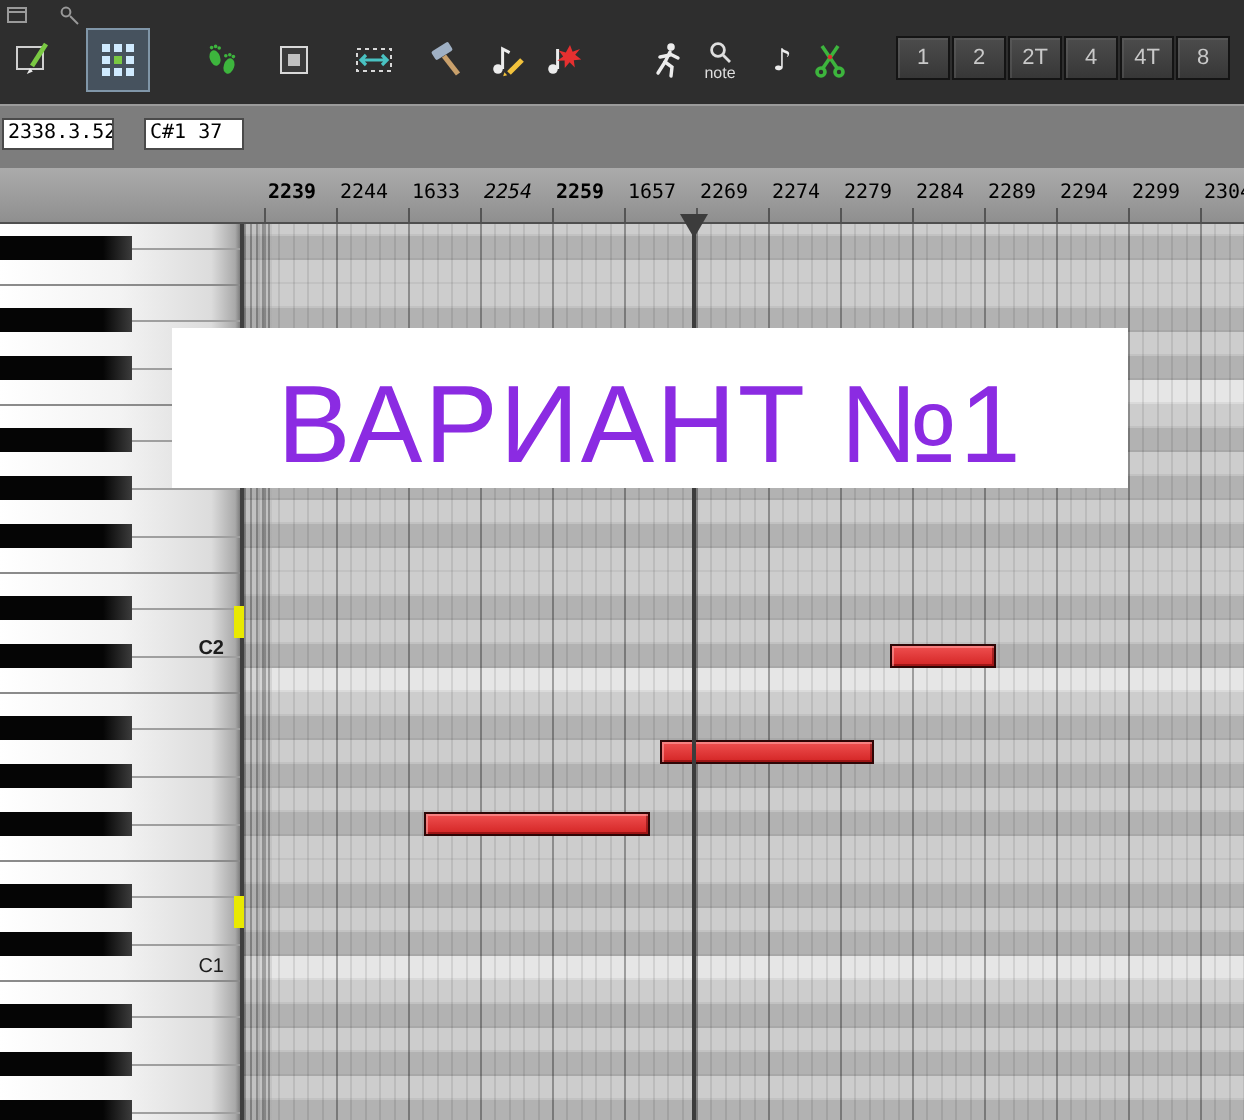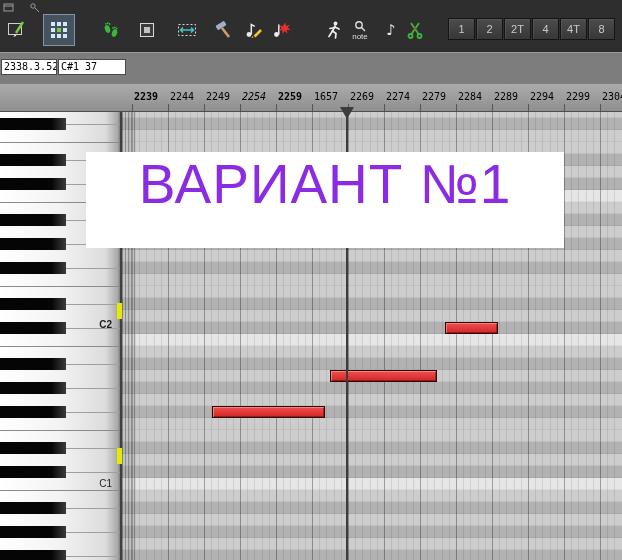--- a/index.html
+++ b/index.html
@@ -42,21 +42,21 @@
   .row-c{background:#e6e6e6}
   .vlines{position:absolute;inset:0;z-index:2;background-image:
     repeating-linear-gradient(to right,rgba(0,0,0,.25) 0 1px,transparent 1px 36px),
     repeating-linear-gradient(to right,rgba(0,0,0,.09) 0 1px,transparent 1px 7.2px);
     background-position:10px 0,10px 0;pointer-events:none}
   .gutter{position:absolute;left:0;top:0;width:14px;height:100%;z-index:3;background:repeating-linear-gradient(90deg,rgba(40,40,40,.38) 0 1px,rgba(165,165,165,.28) 1px 3px)}
   .midi-note{position:absolute;height:12px;border:1px solid #2e0606;background:linear-gradient(#ef5050,#d42525);box-shadow:inset 1px 1px 0 rgba(255,170,170,.55),inset -1px -1px 0 rgba(90,0,0,.45);z-index:4;cursor:pointer}
   .playline{position:absolute;top:0;bottom:0;width:2px;z-index:6}
   .ph-triangle{position:absolute;top:107px;width:0;height:0;border-left:7px solid transparent;border-right:7px solid transparent;border-top:12px solid #3a3a3a;z-index:28}
 
-  .banner{position:absolute;left:86px;top:152px;width:478px;height:96px;background:#ffffff;z-index:20;display:flex;align-items:flex-start;justify-content:center}
+  .banner{position:absolute;left:86px;top:164px;width:478px;height:80px;background:#ffffff;z-index:20;display:flex;align-items:flex-end;justify-content:center}
   .banner span{font-size:55px;letter-spacing:1px;font-family:"Liberation Sans",sans-serif;white-space:nowrap}
   svg{display:block}
 </style>
 </head>
 <body>
 
 <div class="app">
 
   <div class="toolbar">
     <span class="tiny" style="left:2px">
@@ -187,30 +187,30 @@
       <button class="gbtn">2</button>
       <button class="gbtn">2T</button>
       <button class="gbtn">4</button>
       <button class="gbtn">4T</button>
       <button class="gbtn">8</button>
     </div>
   </div>
 
   <div class="infobar">
     <div class="field" style="left:1px;width:56px">2338.3.52</div>
-    <div class="field" style="left:58px;width:68px">C#1 37</div>
+    <div class="field" style="left:72px;width:50px">C#1 37</div>
   </div>
 
   <div class="ruler" id="ruler">
       <div class="rtick" style="left: 132px;"></div>
       <div class="rlabel" style="left: 134px; font-weight: bold;">2239</div>
       <div class="rtick" style="left: 168px;"></div>
       <div class="rlabel" style="left: 170px;">2244</div>
       <div class="rtick" style="left: 204px;"></div>
-      <div class="rlabel" style="left: 206px;">2249</div>
+      <div class="rlabel" style="left: 206px;">1633</div>
       <div class="rtick" style="left: 240px;"></div>
       <div class="rlabel" style="left: 242px; font-style: italic;">2254</div>
       <div class="rtick" style="left: 276px;"></div>
       <div class="rlabel" style="left: 278px; font-weight: bold;">2259</div>
       <div class="rtick" style="left: 312px;"></div>
       <div class="rlabel" style="left: 314px;">1657</div>
       <div class="rtick" style="left: 348px;"></div>
       <div class="rlabel" style="left: 350px;">2269</div>
       <div class="rtick" style="left: 384px;"></div>
       <div class="rlabel" style="left: 386px;">2274</div>

